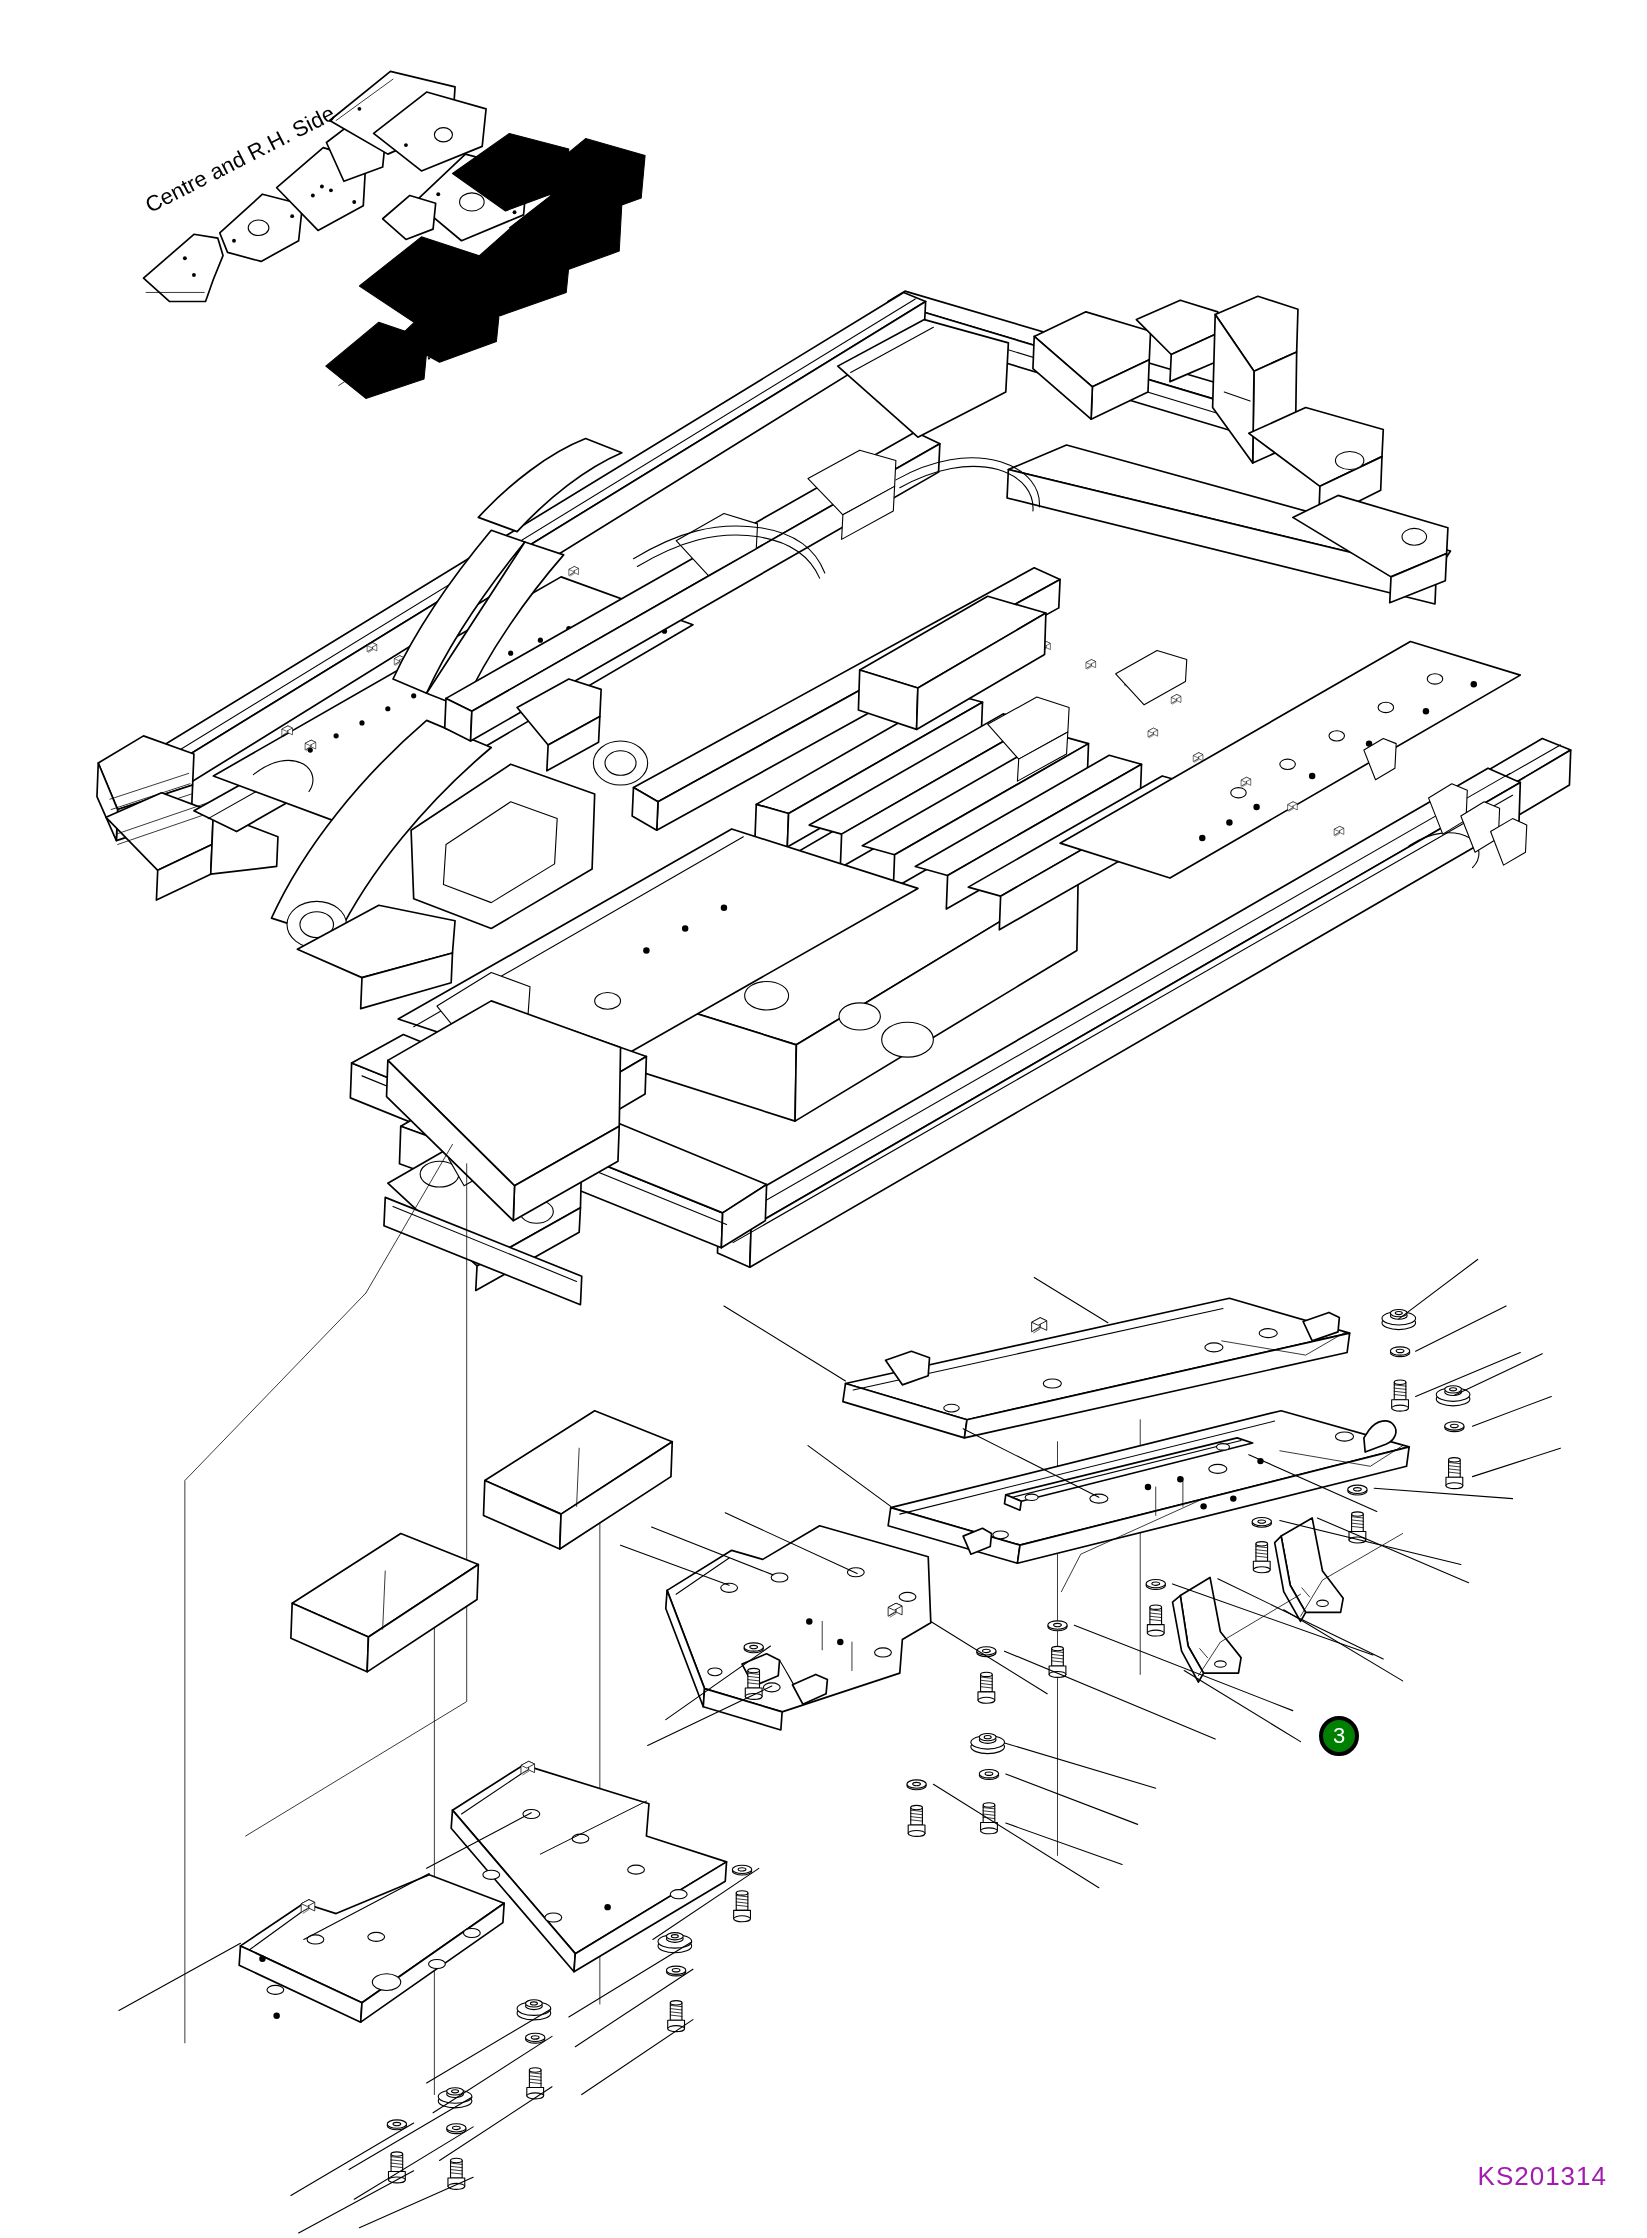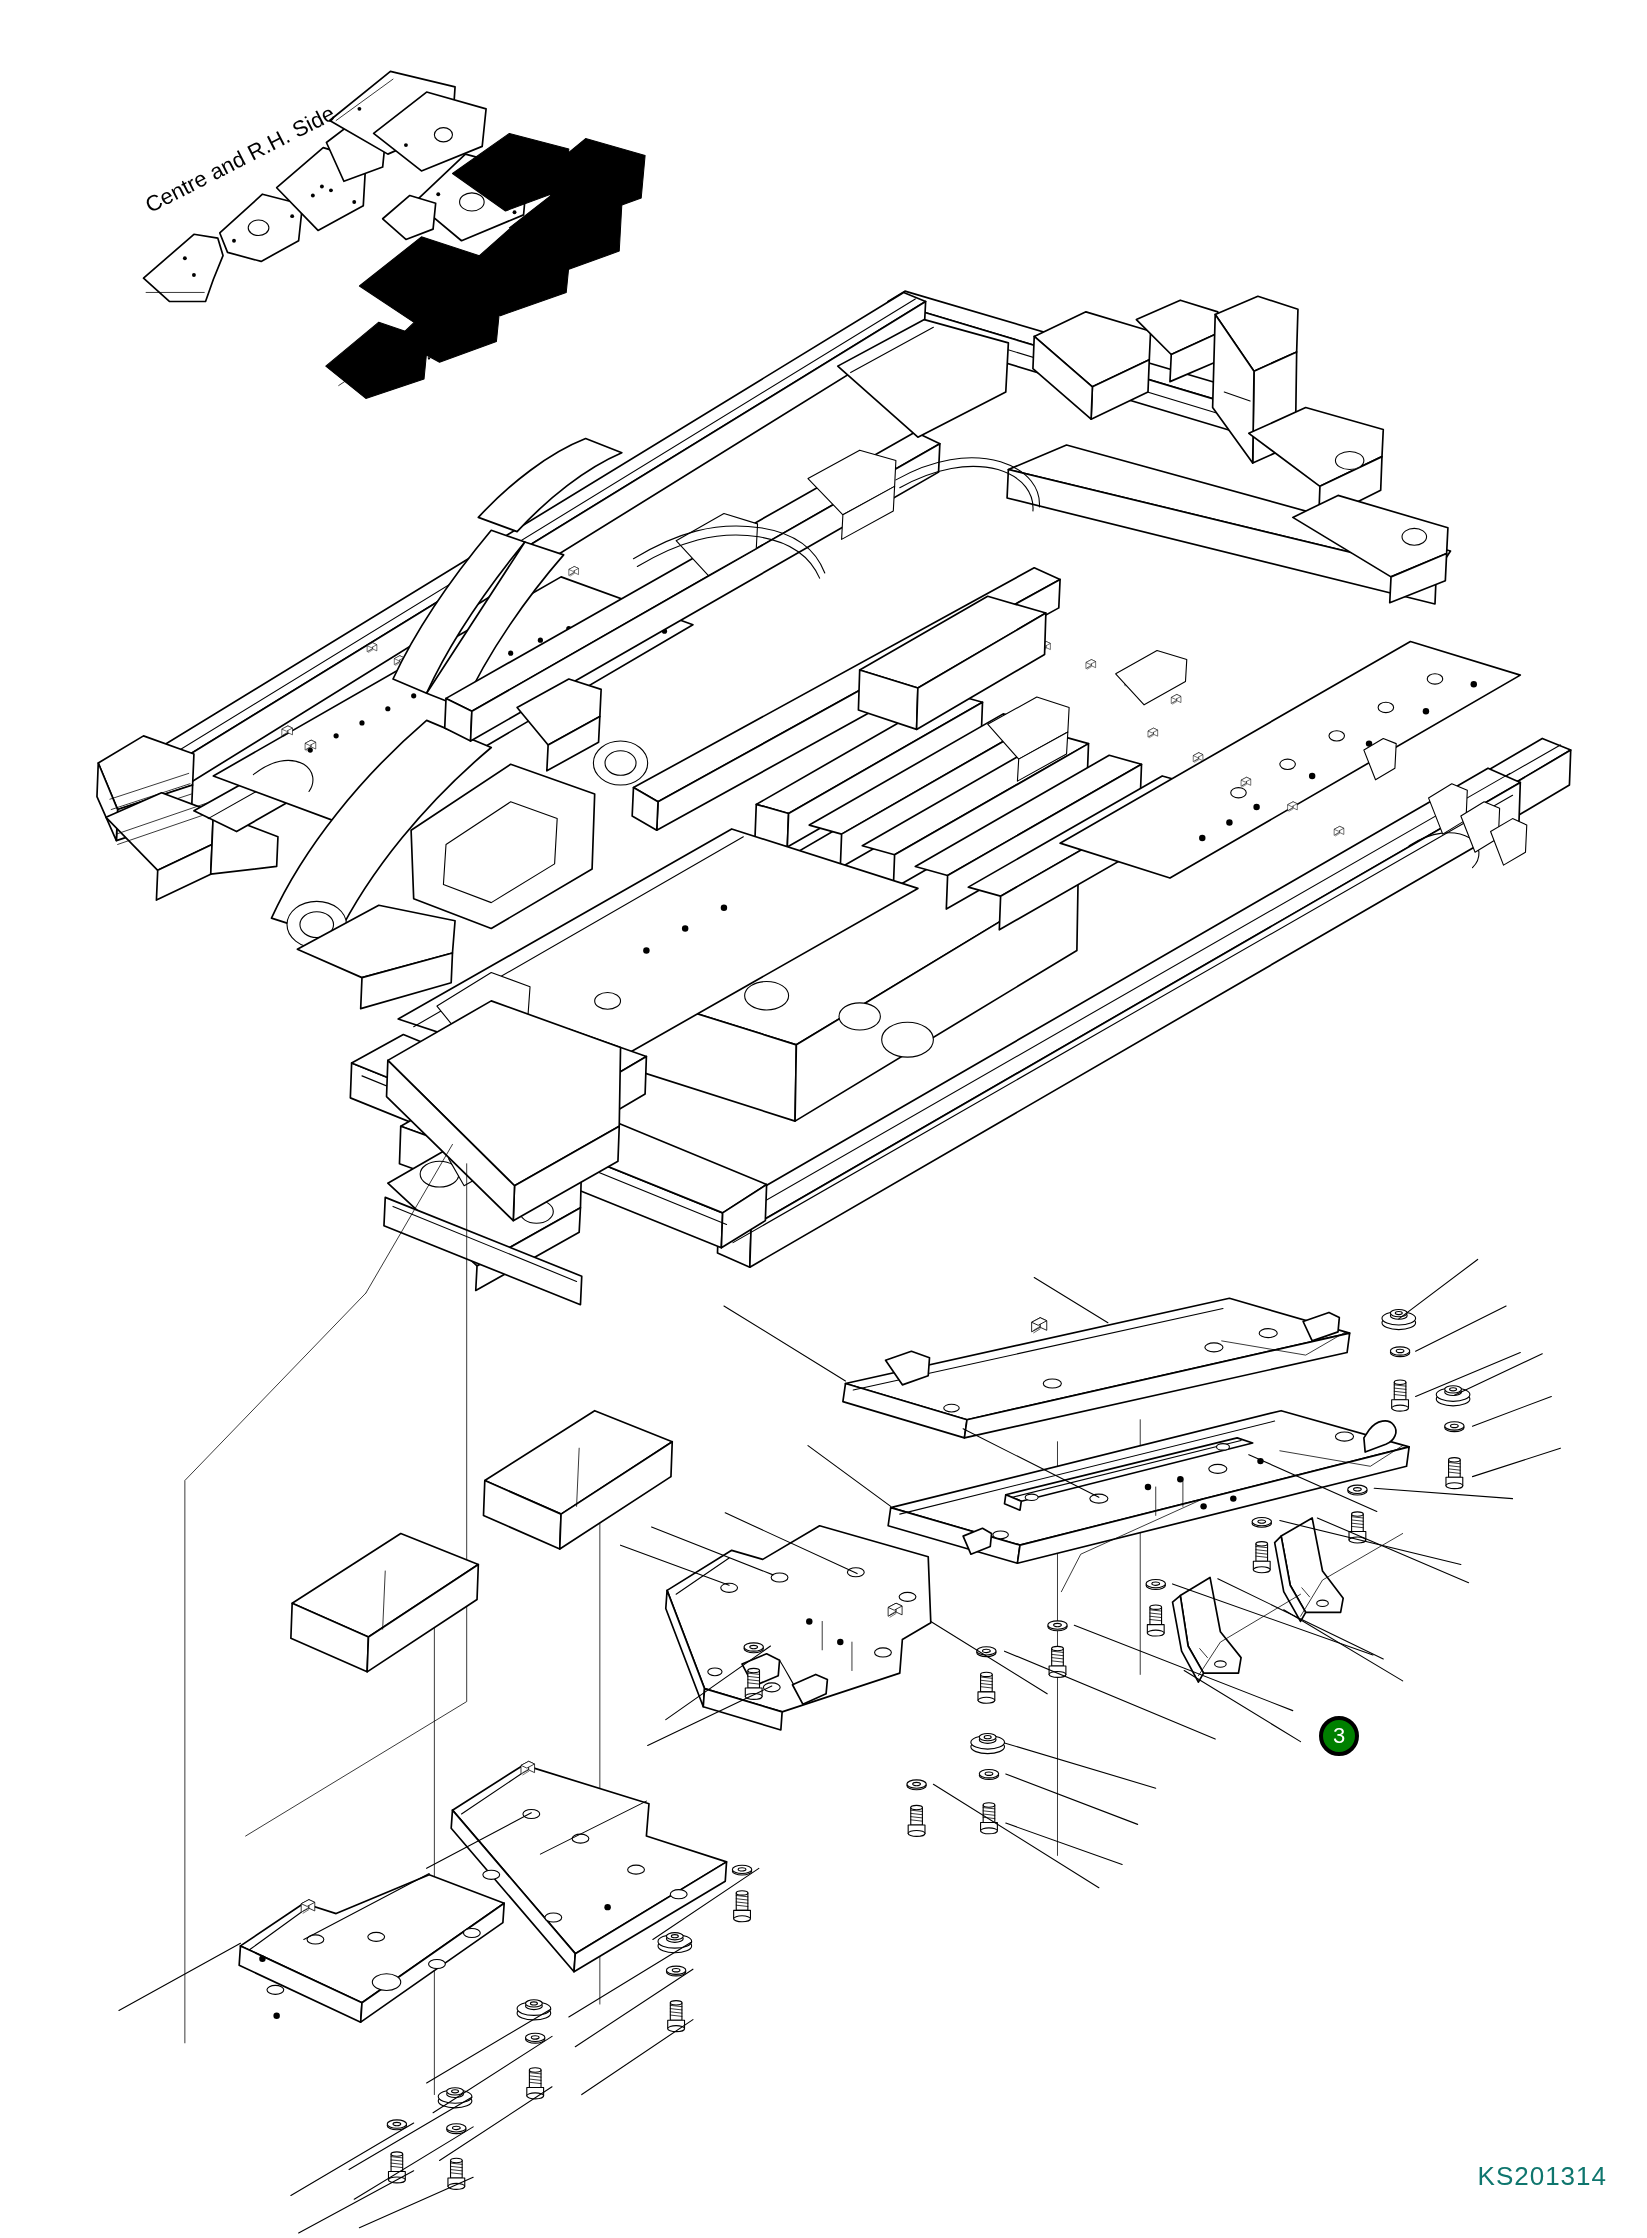--- a/index.html
+++ b/index.html
@@ -6,21 +6,21 @@
   html,body{margin:0;padding:0;background:#ffffff;}
   body{
     width:1647px;height:2239px;position:relative;overflow:hidden;
     font-family:"Liberation Sans", sans-serif;
   }
   #sheet{position:absolute;inset:0;background:#fff;}
   #art{position:absolute;left:0;top:0;width:1647px;height:2239px;}
   .partnum{
     position:absolute; right:40px; bottom:47px;
     font-family:"Liberation Sans", sans-serif;
-    font-size:26px; letter-spacing:1px; color:#0f766e;
+    font-size:26px; letter-spacing:1px; color:#a21caf;
     white-space:nowrap;
   }
   .inset-label{
     position:absolute; color:#000;
     font-family:"Liberation Sans", sans-serif;
     font-size:22px; white-space:nowrap;
     transform-origin:left center;
   }
   #lbl-centre-rh{ left:147px; top:194px; transform:rotate(-27deg); }
   #lbl-lh{ left:393px; top:357px; transform:rotate(-27deg); }

